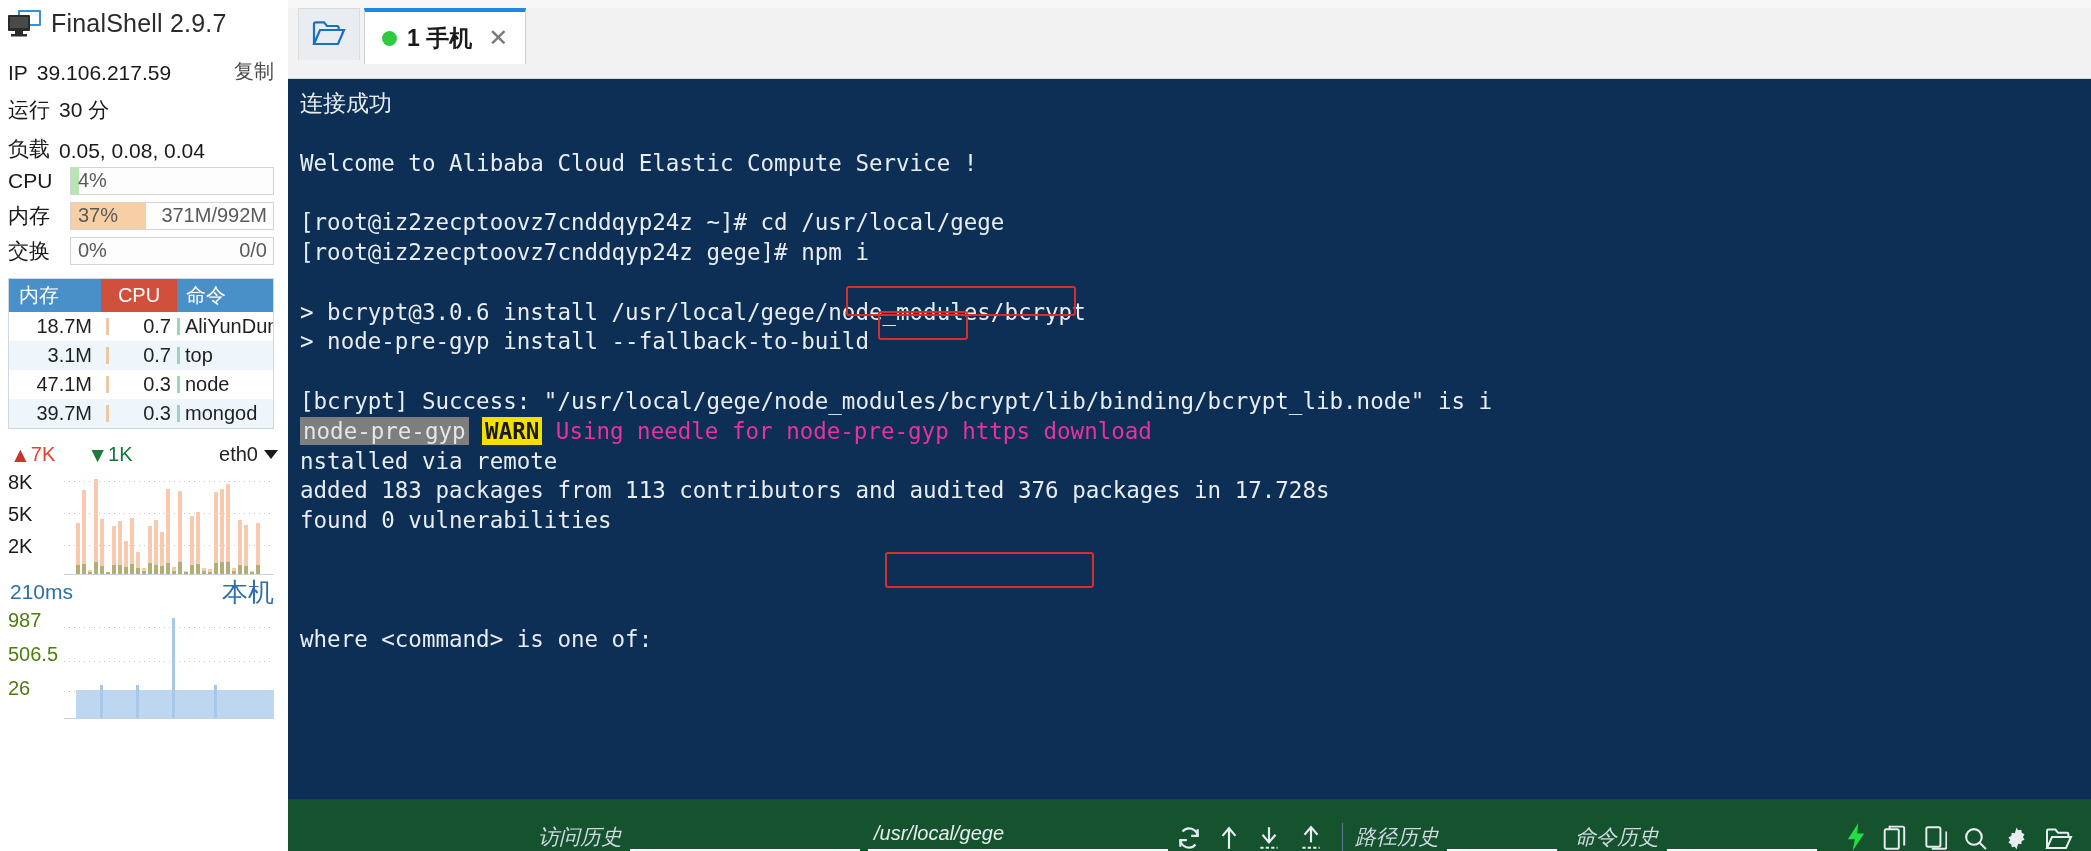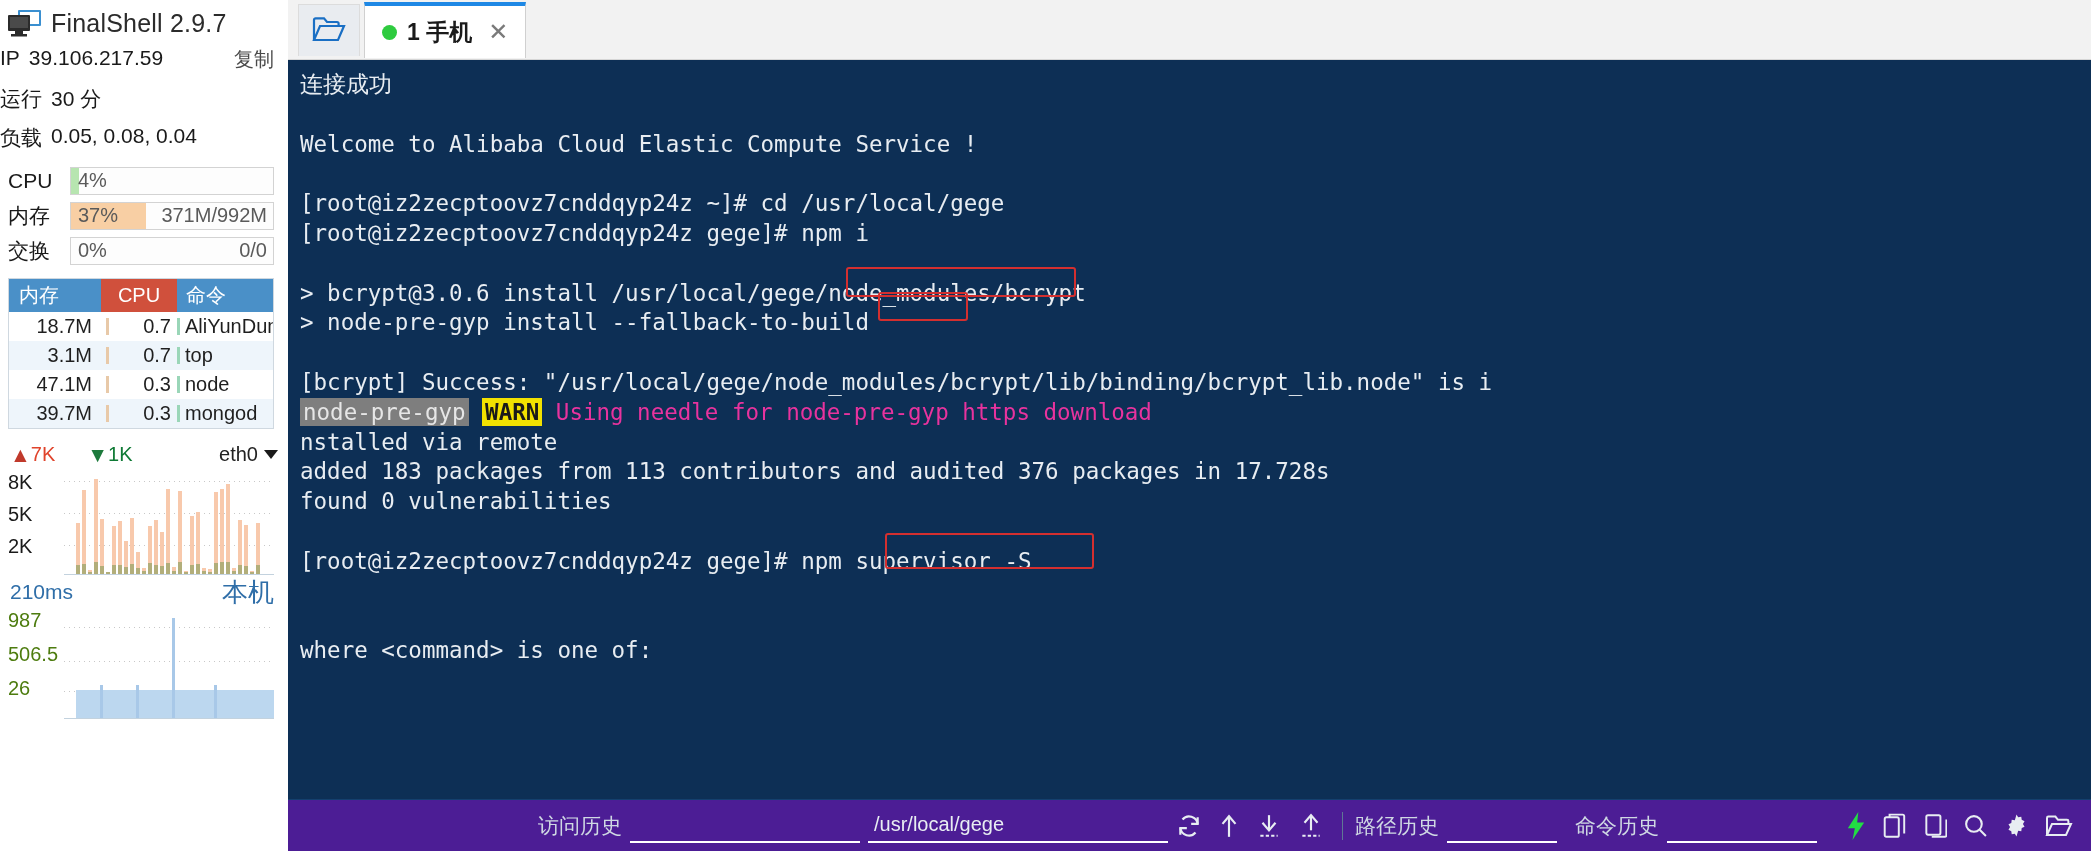--- a/index.html
+++ b/index.html
@@ -18,21 +18,21 @@
     position: relative;
     flex: 0 0 288px;
   }
   .title-row {
     display: flex; align-items: center;
     height: 46px; padding-left: 8px; gap: 9px;
   }
   .app-logo { width: 34px; height: 27px; position: relative; flex: 0 0 34px; }
   .app-title { font-size: 25px; color: #2b2b2b; letter-spacing: .2px; }
 
-  .kv-row { display: flex; align-items: flex-start; height: 39px; }
+  .kv-row { display: flex; align-items: flex-end; height: 39px; padding-left: 8px; }
   .kv-label { font-size: 21px; color: #1a1a1a; white-space: nowrap; }
   .kv-value { font-size: 21px; color: #1a1a1a; margin-left: 9px; white-space: nowrap; }
   .copy-btn { margin-left: auto; margin-right: 14px; font-size: 20px; color: #4a4a4a; }
 
   .meter-row { display: flex; align-items: center; height: 35px; padding-left: 8px; }
   .meter-label { font-size: 21px; color: #1a1a1a; width: 62px; flex: 0 0 62px; }
   .meter {
     position: relative; height: 28px; flex: 1 1 auto; margin-right: 14px;
     border: 1px solid #d3d3d3; background: #fdfdfd; overflow: hidden;
   }
@@ -95,22 +95,22 @@
 
   .lat-head { display:flex; align-items:center; height: 34px; padding: 0 14px 0 10px; }
   .lat-val { font-size: 21px; color: #2f6ea8; }
   .lat-right { margin-left: auto; font-size: 26px; color: #2f6ea8; }
   .lat-labels div { font-size: 20px; color: #4d7c0f; height: 34px; }
   .graph-box.lat { height: 110px; border-bottom: 1px solid #c3d2de; }
 
   
   #main { flex: 1 1 auto; position: relative; background: #f7f7f7; display: flex; flex-direction: column; }
   #tabbar {
-    height: 60px; background: #f2f2f2; display: flex; align-items: center;
-    padding-left: 10px; position: relative;
+    height: 71px; background: #f2f2f2; display: flex; align-items: flex-start;
+    padding-left: 10px; position: relative; margin-top: 8px;
   }
   #tabbar::after{ content:""; position:absolute; left:0; right:0; bottom:0; height:1px; background:#d6d6d6; }
   .folder-btn {
     width: 62px; height: 52px; background: #e9ecf0; border: 1px solid #dcdcdc; border-bottom: none;
     display: flex; align-items: center; justify-content: center; margin-right: 4px;
   }
   .tab {
     height: 56px; min-width: 162px; background: #ffffff; border: 1px solid #d0d0d0; border-bottom: none;
     border-top: 4px solid #1e88e5;
     display: flex; align-items: center; gap: 10px; padding: 0 14px 0 17px; position: relative; z-index: 2;
@@ -128,22 +128,22 @@
   #term .ln { white-space: pre; height: 29.8px; }
   .cn { font-family: "Liberation Sans","DejaVu Sans",sans-serif; font-size: 23px; }
   .hl-gray { background: #7e7e7e; color: #e6e6e6; padding: 1px 3px; }
   .hl-yellow { background: #f2e100; color: #1a1a1a; padding: 1px 3px; font-weight: bold; }
   .magenta { color: #e8339e; }
   .redbox {
     position: absolute; border: 2.5px solid #d32f2f; border-radius: 3px; pointer-events: none;
   }
 
   #statusbar {
-    height: 52px; background: #4c1d95; display: flex; align-items: center;
-    border-top: 1px solid #14406e; position: relative;
+    height: 52px; background: #14532d; display: flex; align-items: flex-end;
+    border-top: 1px solid #14406e; position: relative; font-style: italic;
   }
   .sb-label { font-size: 21px; color: #cfd8e3; }
   .sb-field {
     height: 34px; border-bottom: 2px solid #ffffff; display: flex; align-items: center;
     padding-left: 6px; font-size: 20px; color: #e8edf2; margin-left: 8px;
   }
   .sb-icon { color: #e8edf2; display: flex; align-items: center; justify-content: center; }
   .sb-sep { width: 1px; height: 28px; background: #5f7794; margin: 0 12px; }
   .bolt { color: #22dd44; }
 </style>
@@ -405,21 +405,20 @@
           <div class="ln">&nbsp;</div>
           <div class="ln">&gt; bcrypt@3.0.6 install /usr/local/gege/node_modules/bcrypt</div>
           <div class="ln">&gt; node-pre-gyp install --fallback-to-build</div>
           <div class="ln">&nbsp;</div>
           <div class="ln">[bcrypt] Success: "/usr/local/gege/node_modules/bcrypt/lib/binding/bcrypt_lib.node" is i</div>
           <div class="ln"><span class="hl-gray">node-pre-gyp</span> <span class="hl-yellow">WARN</span> <span class="magenta">Using needle for node-pre-gyp https download</span></div>
           <div class="ln">nstalled via remote</div>
           <div class="ln">added 183 packages from 113 contributors and audited 376 packages in 17.728s</div>
           <div class="ln">found 0 vulnerabilities</div>
           <div class="ln">&nbsp;</div>
-          <div class="ln">[root@iz2zecptoovz7cnddqyp24z gege]# npm supervisor -S</div>
           <div class="ln">&nbsp;</div>
           <div class="ln">&nbsp;</div>
           <div class="ln">where &lt;command&gt; is one of:</div>
         </div>
       <div id="term-highlights">
           <div class="redbox" style="left: 558px; top: 207px; width: 230px; height: 30px; border-color: rgb(211, 47, 47);"></div>
           <div class="redbox" style="left: 590px; top: 232px; width: 90px; height: 29px; border-color: rgb(211, 47, 47);"></div>
           <div class="redbox" style="left: 597px; top: 473px; width: 209px; height: 36px; border-color: rgb(211, 47, 47);"></div>
         </div>
     </div>

